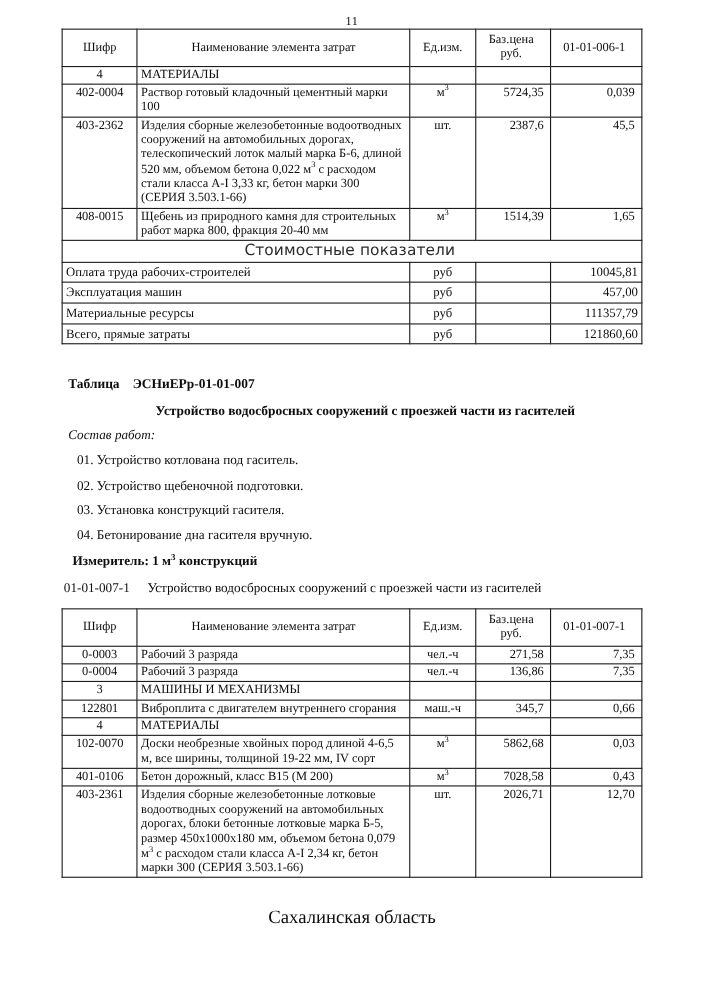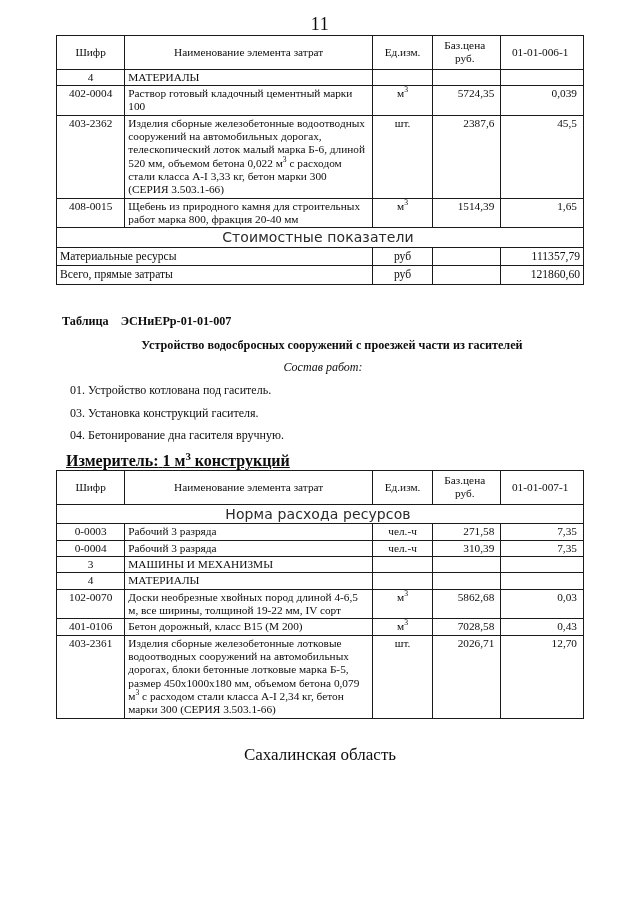--- a/index.html
+++ b/index.html
@@ -17,21 +17,21 @@
   }
   .page {
     position: relative;
     width: 640px;
     height: 905px;
     box-sizing: border-box;
     padding: 0;
   }
   .page-number {
     text-align: center;
-    font-size: 18px;
+    font-size: 11px;
     padding-top: 14px;
     letter-spacing: 0.5px;
   }
   
   table.doc {
     border-collapse: collapse;
     width: 528px;
     margin: 0 auto;
     table-layout: fixed;
     font-size: 11.3px;
@@ -94,39 +94,38 @@
   }
   .tbl-title .code { padding-left: 12px; }
   .work-title {
     font-weight: bold;
     font-size: 12.2px;
     text-align: center;
     margin-top: 9px;
     padding-left: 24px;
   }
   .sostav {
-    text-align: center;
+    text-align: left;
     font-style: italic;
     font-size: 12px;
     margin-top: 7px;
     padding-left: 6px;
   }
   ol.works {
     list-style: none;
     margin: 8px 0 0 0;
     padding: 0 0 0 14px;
     font-size: 12px;
   }
   ol.works li { margin-bottom: 7.5px; }
   .izmer {
     font-weight: bold;
-    font-size: 16px;
+    font-size: 12px;
     margin-top: 9px;
     padding-left: 10px;
-    text-decoration: underline;
   }
   .item-line {
     font-size: 12px;
     margin-top: 9px;
     margin-bottom: 11px;
     padding-left: 2px;
   }
   .item-line .icode { padding-right: 16px; }
 
   .footer {
@@ -181,20 +180,32 @@
         <td class="col-code">408-0015</td>
         <td class="col-name">Щебень из природного камня для строительных работ марка 800, фракция 20-40 мм</td>
         <td class="col-unit nowrap"><span>м</span><sup>3</sup></td>
         <td class="col-price">1514,39</td>
         <td class="col-norm">1,65</td>
       </tr>
       <tr class="band-row">
         <td colspan="5">Стоимостные показатели</td>
       </tr>
       <tr class="sum-row">
+        <td class="sum-label" colspan="2">Оплата труда рабочих-строителей</td>
+        <td class="sum-unit">руб</td>
+        <td class="sum-blank"></td>
+        <td class="sum-val">10045,81</td>
+      </tr>
+      <tr class="sum-row">
+        <td class="sum-label" colspan="2">Эксплуатация машин</td>
+        <td class="sum-unit">руб</td>
+        <td class="sum-blank"></td>
+        <td class="sum-val">457,00</td>
+      </tr>
+      <tr class="sum-row">
         <td class="sum-label" colspan="2">Материальные ресурсы</td>
         <td class="sum-unit">руб</td>
         <td class="sum-blank"></td>
         <td class="sum-val">111357,79</td>
       </tr>
       <tr class="sum-row">
         <td class="sum-label" colspan="2">Всего, прямые затраты</td>
         <td class="sum-unit">руб</td>
         <td class="sum-blank"></td>
         <td class="sum-val">121860,60</td>
@@ -203,67 +214,75 @@
   </table>
 
   <div class="mid">
     <div class="tbl-title">
       <span>Таблица</span><span class="code">ЭСНиЕРр-01-01-007</span>
     </div>
     <div class="work-title">Устройство водосбросных сооружений с проезжей части из гасителей</div>
     <div class="sostav">Состав работ:</div>
     <ol class="works">
       <li>01. Устройство котлована под гаситель.</li>
+      <li>02. Устройство щебеночной подготовки.</li>
       <li>03. Установка конструкций гасителя.</li>
       <li>04. Бетонирование дна гасителя вручную.</li>
     </ol>
     <div class="izmer">
       <span>Измеритель:</span>
       <span>1 м</span><sup>3</sup><span> конструкций</span>
+    </div>
+    <div class="item-line">
+      <span class="icode">01-01-007-1</span><span>Устройство водосбросных сооружений с проезжей части из гасителей</span>
     </div>
   </div>
 
   <table class="doc">
     <thead>
       <tr>
         <td class="col-code">Шифр</td>
         <td class="col-name">Наименование элемента затрат</td>
         <td class="col-unit">Ед.изм.</td>
         <td class="col-price" style="text-align:center;">
           <span>Баз.цена</span><br>
           <span>руб.</span>
         </td>
         <td class="col-norm" style="text-align:center;">01-01-007-1</td>
       </tr>
     </thead>
     <tbody>
-      <tr class="band-row">
-        <td colspan="5">Норма расхода ресурсов</td>
-      </tr>
       <tr>
         <td class="col-code">0-0003</td>
         <td class="col-name">Рабочий 3 разряда</td>
         <td class="col-unit nowrap"><span>чел.-ч</span><sup></sup></td>
         <td class="col-price">271,58</td>
         <td class="col-norm">7,35</td>
       </tr>
       <tr>
         <td class="col-code">0-0004</td>
         <td class="col-name">Рабочий 3 разряда</td>
         <td class="col-unit nowrap"><span>чел.-ч</span><sup></sup></td>
-        <td class="col-price">310,39</td>
+        <td class="col-price">136,86</td>
         <td class="col-norm">7,35</td>
       </tr>
       <tr class="grp-row">
         <td class="col-code grp-num">3</td>
         <td class="col-name">МАШИНЫ И МЕХАНИЗМЫ</td>
         <td class="col-unit"></td>
         <td class="col-price"></td>
         <td class="col-norm"></td>
       </tr>
+      <tr>
+        <td class="col-code">122801</td>
+        <td class="col-name">Виброплита с двигателем внутреннего сгорания</td>
+        <td class="col-unit nowrap"><span>маш.-ч</span><sup></sup></td>
+        <td class="col-price">345,7</td>
+        <td class="col-norm">0,66</td>
+      </tr>
       <tr class="grp-row">
         <td class="col-code grp-num">4</td>
         <td class="col-name">МАТЕРИАЛЫ</td>
         <td class="col-unit"></td>
         <td class="col-price"></td>
         <td class="col-norm"></td>
       </tr>
       <tr>
         <td class="col-code">102-0070</td>
         <td class="col-name">Доски необрезные хвойных пород длиной 4-6,5 м, все ширины, толщиной 19-22 мм, IV сорт</td>

